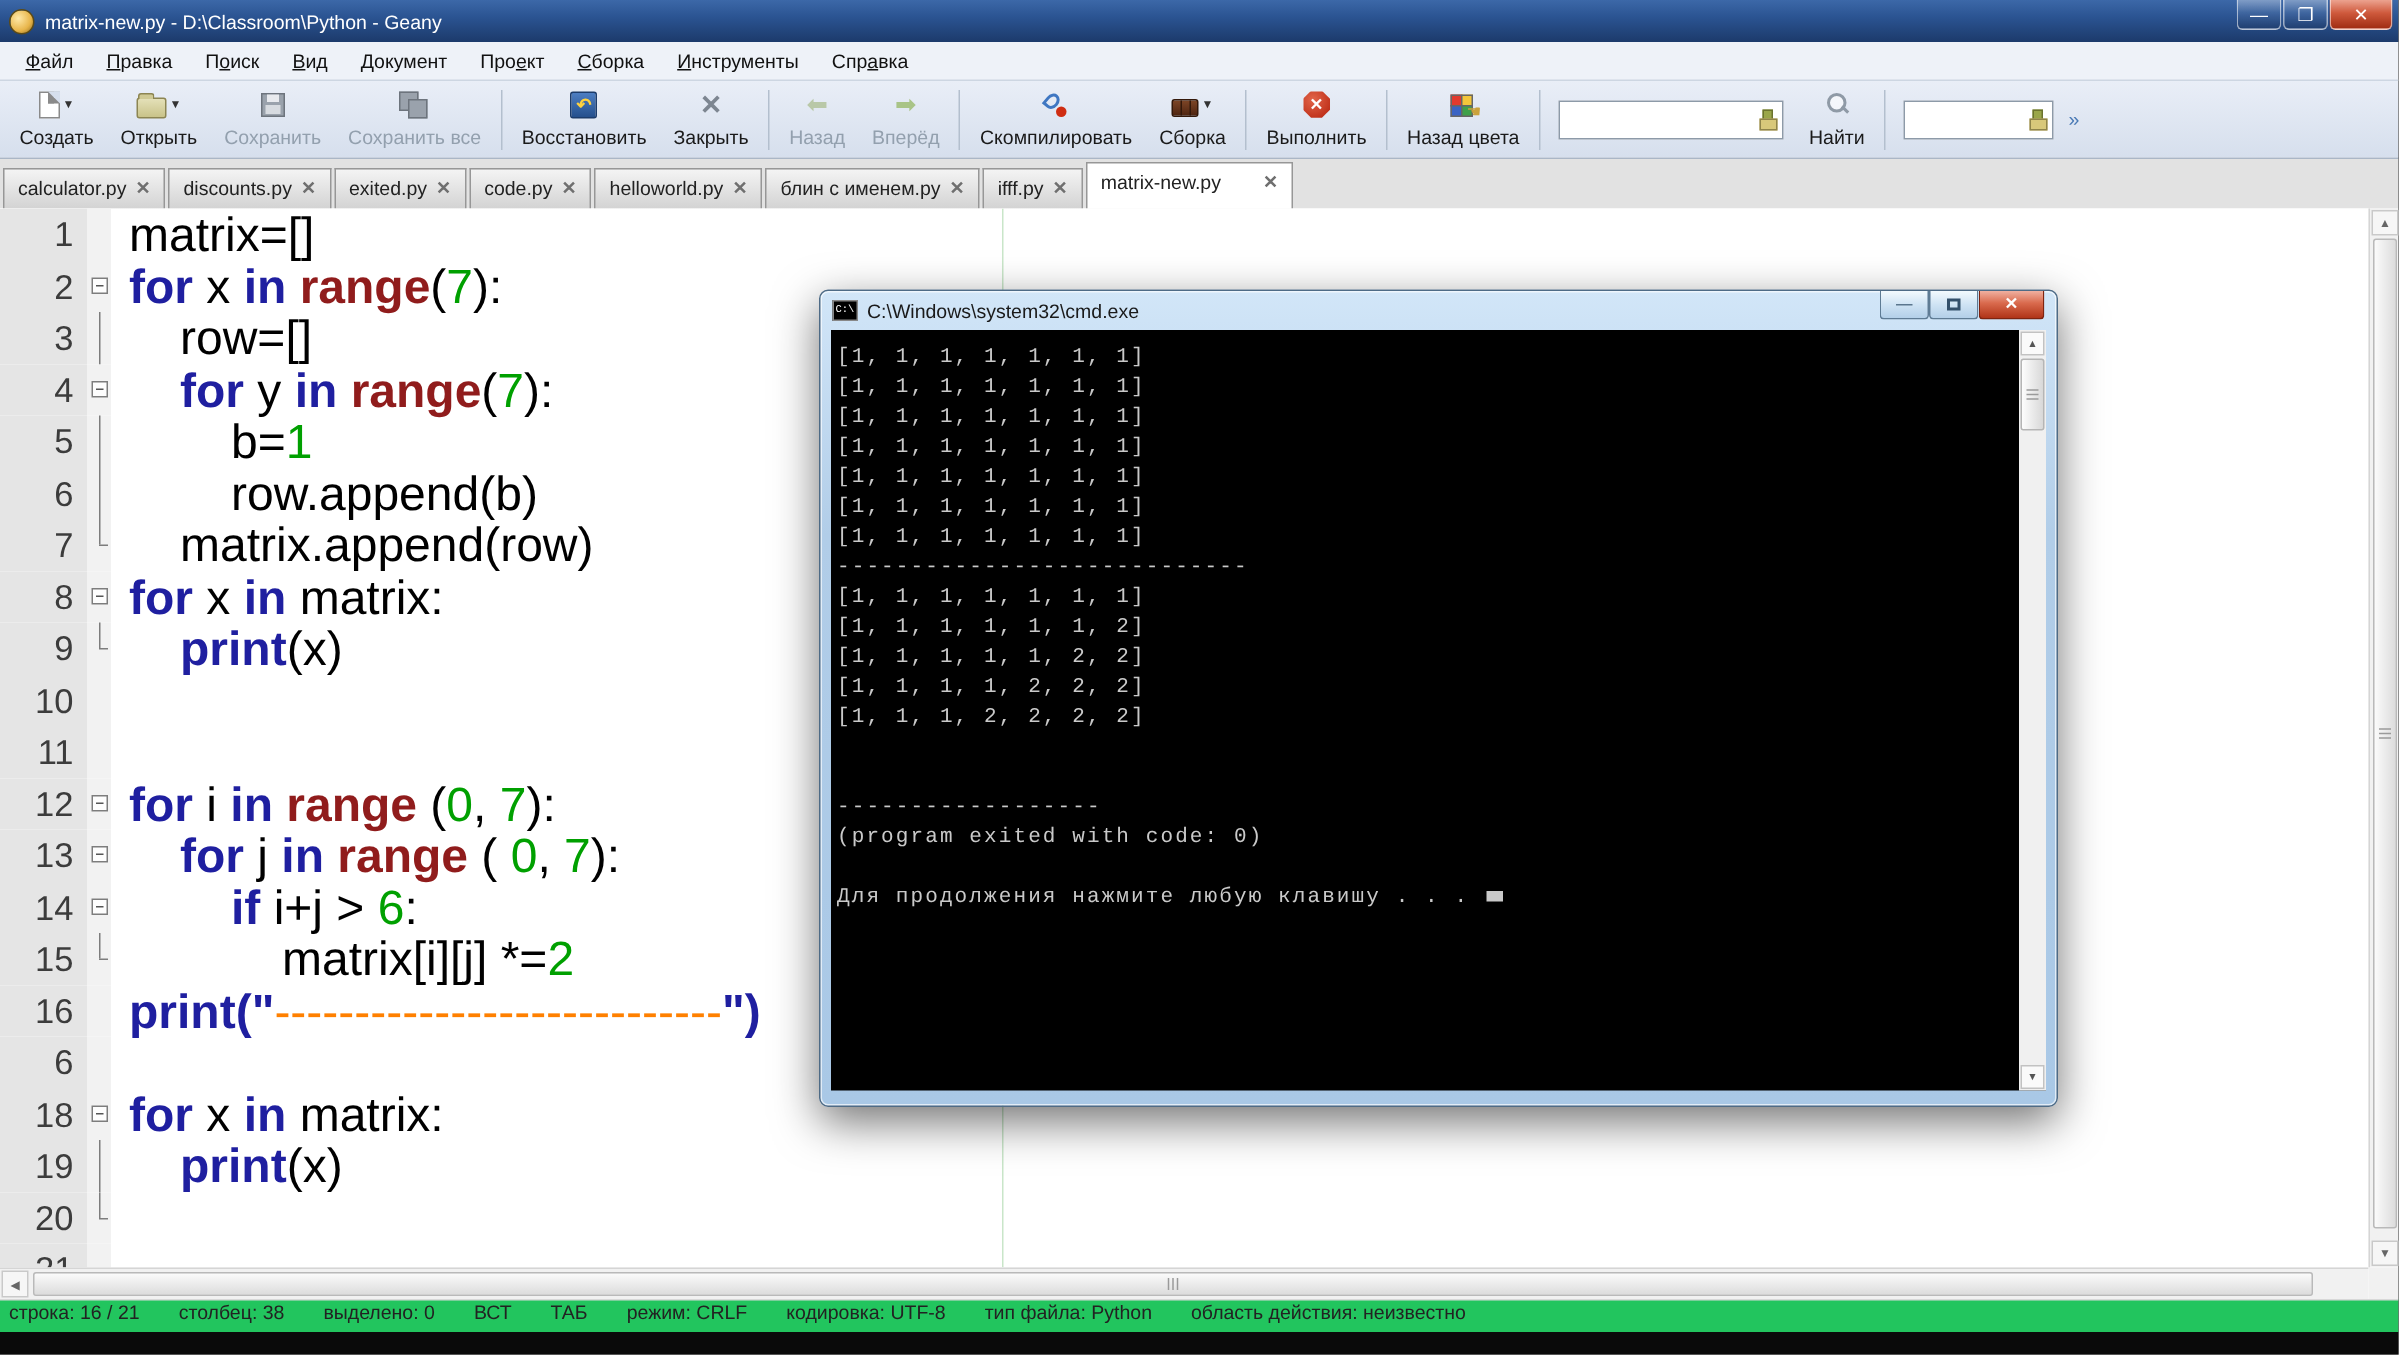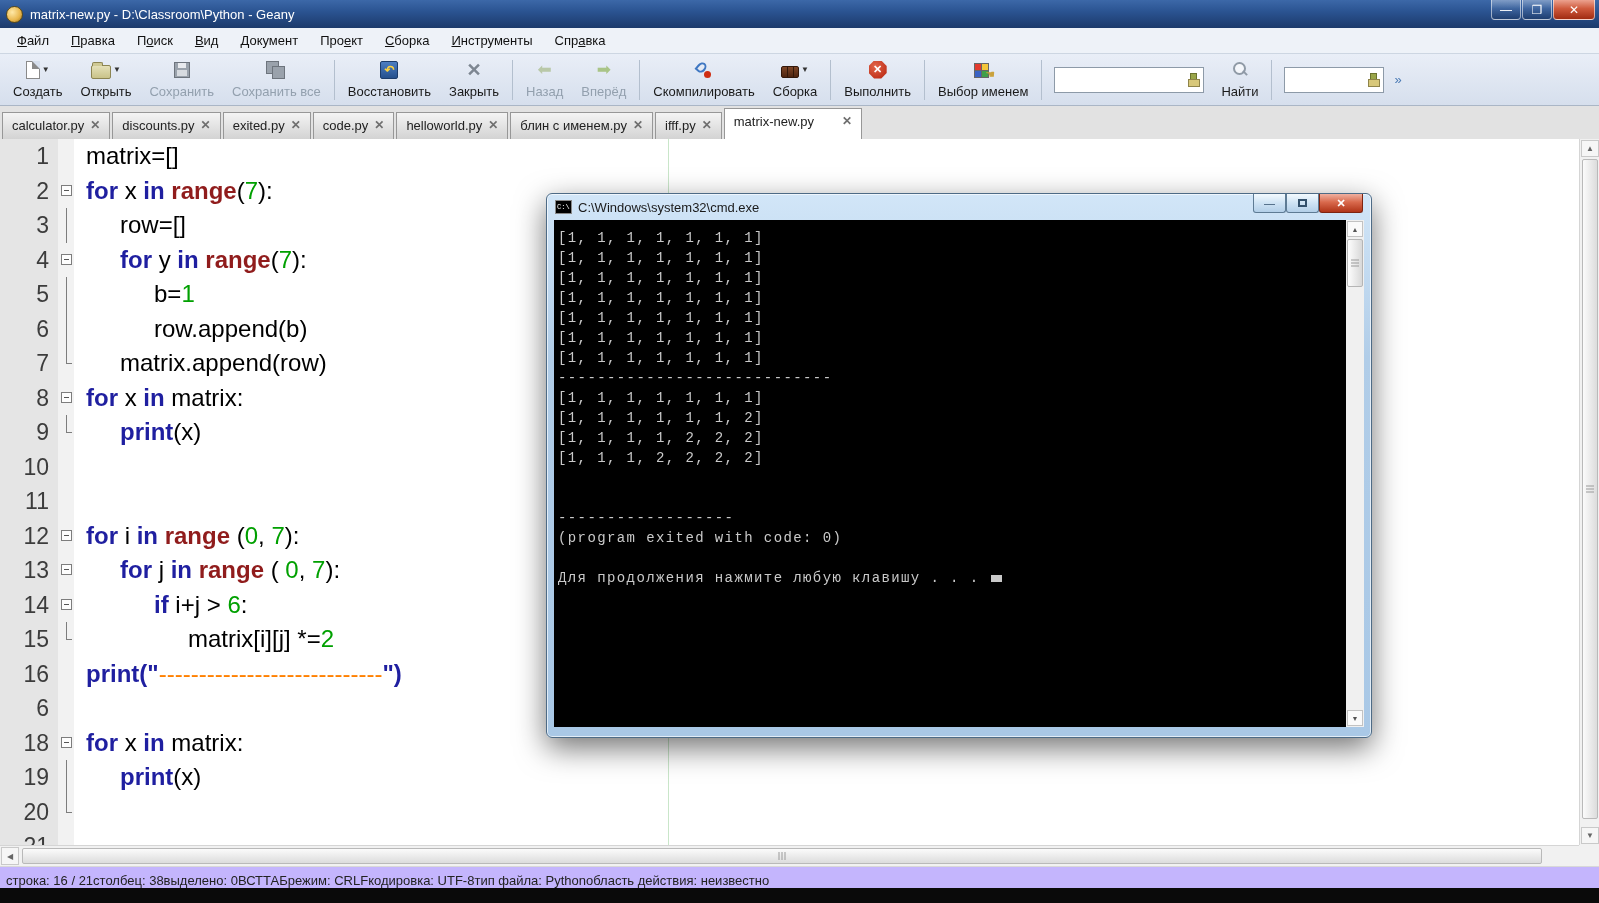--- a/index.html
+++ b/index.html
@@ -92,21 +92,21 @@
   .g-editor{position:absolute;left:0;top:139px;width:1579px;height:706px;background:#fff;overflow:hidden;}
   .longline{position:absolute;left:668px;top:0;bottom:0;width:1px;background:#c9e6c9;}
   .eline{display:flex;height:34.5px;line-height:34.5px;white-space:pre;}
   .lnum{flex:none;width:58px;background:#e5e5e5;color:#3c3c3c;text-align:right;padding-right:9px;font-size:23px;}
   .fold{flex:none;width:16px;background:#f2f2f2;position:relative;}
   .fold.start::before{content:"";position:absolute;left:3px;top:50%;margin-top:-6px;width:9px;height:9px;border:1px solid #7d7d7d;background:#fdfdfd;}
   .fold.start::after{content:"";position:absolute;left:6px;top:50%;margin-top:-1px;width:5px;height:1px;background:#555;}
   .fold.mid::before{content:"";position:absolute;left:8px;top:0;bottom:0;width:1px;background:#7d7d7d;}
   .fold.end::before{content:"";position:absolute;left:8px;top:0;height:50%;width:1px;background:#7d7d7d;}
   .fold.end::after{content:"";position:absolute;left:8px;top:50%;width:6px;height:1px;background:#7d7d7d;}
-  .ecode{font-size:24px;color:#000;}
+  .ecode{font-size:32px;color:#000;}
   .tok-k{color:var(--kw,#1f1fa0);font-weight:bold;}
   .tok-r{color:var(--bi,#901c1c);font-weight:bold;}
   .tok-n{color:var(--num,#00a000);}
   .tok-s{color:var(--str,#ff8000);}
   .tok-b{color:var(--kw,#1f1fa0);font-weight:bold;}
   .tok-d{color:#000;}
 
   
   .g-vscroll{position:absolute;right:0;top:139px;width:20px;height:706px;background:#f1f1f1;border-left:1px solid #d5d5d5;}
   .vs-up,.vs-down{position:absolute;left:1px;width:18px;height:17px;background:#f6f6f6;border:1px solid #c9c9c9;color:#666;font-size:8px;display:flex;align-items:center;justify-content:center;}
@@ -118,22 +118,22 @@
 
   
   .g-hscroll{position:absolute;left:0;top:845px;width:1579px;height:21px;background:#f1f1f1;border-top:1px solid #d5d5d5;}
   .hs-left{position:absolute;left:1px;top:1px;width:18px;height:18px;background:#f6f6f6;border:1px solid #c9c9c9;color:#666;font-size:8px;display:flex;align-items:center;justify-content:center;}
   .hs-thumb{position:absolute;left:22px;top:2px;width:1520px;height:16px;background:linear-gradient(180deg,#fbfbfb,#dcdcdc);border:1px solid #b9b9b9;border-radius:2px;}
   .hgrip{position:absolute;left:50%;top:50%;transform:translate(-50%,-50%);display:flex;gap:2px;}
   .hgrip i{display:block;width:1px;height:8px;background:#9a9a9a;}
   .corner{position:absolute;right:0;top:845px;width:20px;height:21px;background:#f1f1f1;}
 
   
-  .g-status{position:absolute;left:0;top:866px;width:1599px;height:22px;background:#c4b5fd;border-top:1px solid #d8d8d8;
-    display:flex;align-items:flex-end;padding-left:6px;font-size:13px;color:#222;}
+  .g-status{position:absolute;left:0;top:866px;width:1599px;height:22px;background:#22c55e;border-top:1px solid #d8d8d8;
+    display:flex;align-items:flex-start;gap:26px;padding-left:6px;font-size:13px;color:#222;}
   .g-bottomstrip{position:absolute;left:0;top:888px;width:1599px;height:15px;background:#0a0a0a;}
 
   
   .cmd{position:absolute;left:546px;top:193px;width:826px;height:545px;border-radius:6px;
     background:linear-gradient(180deg,#d2e6f8,#b1cde8 30%,#a9c8e6);
     border:1px solid #4e6b86;box-shadow:0 10px 30px rgba(0,0,0,.55), inset 0 0 0 1px rgba(255,255,255,.65);}
   .cmd-title{position:absolute;left:0;top:0;right:0;height:26px;display:flex;align-items:center;padding-left:8px;gap:6px;font-size:13px;color:#1a1a1a;}
   .cmd-icon{width:17px;height:14px;background:#000;border:1px solid #888;color:#fff;font-size:7px;line-height:1;display:flex;align-items:center;padding-left:1px;font-family:"Liberation Mono",monospace;}
   .cmd-btns{position:absolute;right:8px;top:0;display:flex;}
   .cmd-btn{width:33px;height:19px;border:1px solid #5e7florid;border:1px solid #5e7b94;border-top:none;border-radius:0 0 3px 3px;
@@ -272,21 +272,21 @@
       <div class="tbtn">
         <span class="ticon">
             <span class="ic-palette">
               <span class="p p1"></span>
               <span class="p p2"></span>
               <span class="p p3"></span>
               <span class="p p4"></span>
               <span class="hand">☚</span>
             </span>
           </span>
-        <span>Выбор именем</span>
+        <span>Назад цвета</span>
       </div>
     </div>
     <div class="tsep"></div>
     <div class="tb-input">
       <span class="ic-brush"></span>
     </div>
     <div class="tbtn">
       <span class="ticon">
           <span class="ic-find"></span>
         </span>
@@ -416,20 +416,21 @@
         <div class="cline">[1, 1, 1, 1, 1, 1, 1]</div>
         <div class="cline">[1, 1, 1, 1, 1, 1, 1]</div>
         <div class="cline">[1, 1, 1, 1, 1, 1, 1]</div>
         <div class="cline">[1, 1, 1, 1, 1, 1, 1]</div>
         <div class="cline">[1, 1, 1, 1, 1, 1, 1]</div>
         <div class="cline">[1, 1, 1, 1, 1, 1, 1]</div>
         <div class="cline">[1, 1, 1, 1, 1, 1, 1]</div>
         <div class="cline">----------------------------</div>
         <div class="cline">[1, 1, 1, 1, 1, 1, 1]</div>
         <div class="cline">[1, 1, 1, 1, 1, 1, 2]</div>
+        <div class="cline">[1, 1, 1, 1, 1, 2, 2]</div>
         <div class="cline">[1, 1, 1, 1, 2, 2, 2]</div>
         <div class="cline">[1, 1, 1, 2, 2, 2, 2]</div>
         <div class="cline"></div>
         <div class="cline"></div>
         <div class="cline">------------------</div>
         <div class="cline">(program exited with code: 0)</div>
         <div class="cline"></div>
         <div class="cline">Для продолжения нажмите любую клавишу . . . <span class="cursor"></span></div>
       </div>
     <div class="cmd-scroll">

